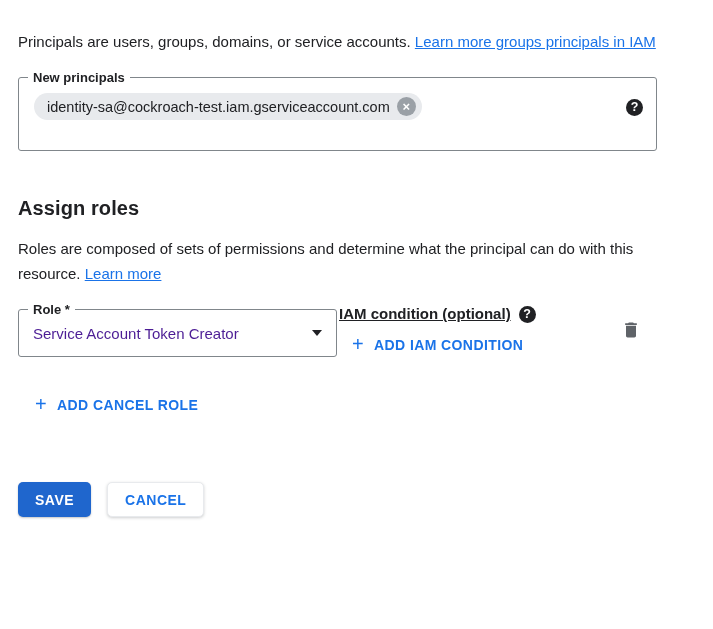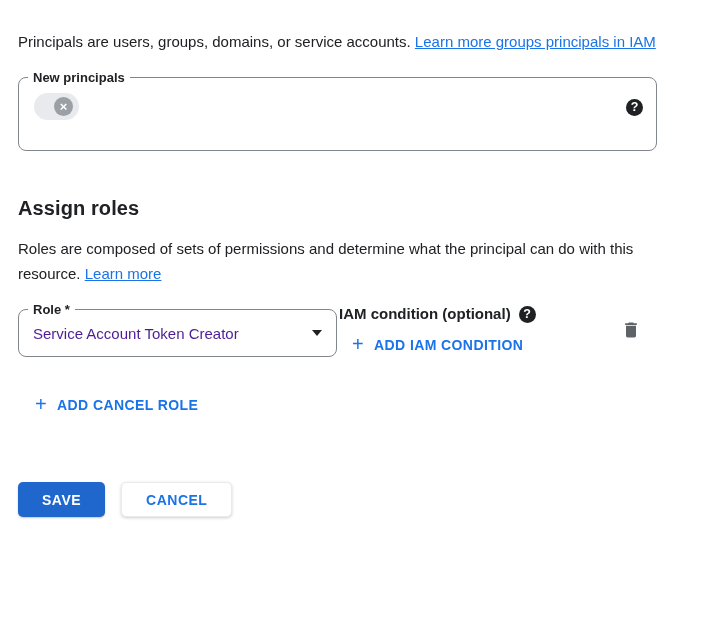--- a/index.html
+++ b/index.html
@@ -28,21 +28,21 @@
   a.text-link {
     color: #1a73e8;
     text-decoration: underline;
     cursor: pointer;
   }
 
   
   .outlined-field {
     position: relative;
     border: 1px solid #80868b;
-    border-radius: 8px;
+    border-radius: 3px;
     background: #ffffff;
   }
   .float-label {
     position: absolute;
     top: -9px;
     left: 9px;
     background: #ffffff;
     padding: 0 5px;
     font-size: 13px;
     font-weight: 700;
@@ -128,21 +128,21 @@
     flex: 0 0 auto;
   }
   .role-helper {
     margin: 9px 0 0 13px;
     width: 280px;
     font-size: 13.5px;
     line-height: 21px;
     color: #5f6368;
   }
 
-  .condition-col { margin-left: 24px; margin-top: -4px; }
+  .condition-col { margin-left: 24px; margin-top: -4px; text-decoration: underline; }
   .condition-label-row {
     display: flex; align-items: center; gap: 8px;
     font-size: 15px; font-weight: 700; color: #202124;
     line-height: 18px;
   }
   .blue-action-btn {
     display: inline-flex;
     align-items: center;
     background: transparent;
     border: none;
@@ -177,21 +177,21 @@
   .add-role-btn { margin-top: 32px; margin-left: 9px; }
 
   .actions-row { margin-top: 63px; display: flex; align-items: center; }
   .btn {
     font-family: "Liberation Sans", sans-serif;
     font-size: 14px;
     font-weight: 700;
     letter-spacing: 0.5px;
     border-radius: 5px;
     height: 35px;
-    padding: 0 24px;
+    padding: 0 17px;
     cursor: pointer;
     display: inline-flex; align-items: center; justify-content: center;
   }
   .btn-primary {
     background: #1f66cd;
     color: #ffffff;
     border: none;
     box-shadow: 0 1px 2px rgba(60,64,67,0.3);
   }
   .btn-secondary {
@@ -210,20 +210,21 @@
 
   <p class="section-desc">
     <span>Principals are users, groups, domains, or service accounts.</span>
     <a class="text-link">Learn more groups principals in IAM</a>
   </p>
 
   <div class="outlined-field principals-field">
     <span class="float-label">New principals</span>
     <div class="chip-row">
       <span class="chip">
+        <span>identity-sa@cockroach-test.iam.gserviceaccount.com</span>
         <span class="chip-close">×</span>
       </span>
     </div>
     <span class="help-icon field-help">?</span>
   </div>
 
   <div class="assign-section">
     <h1 class="section-title">Assign roles</h1>
 
     <p class="section-desc">

